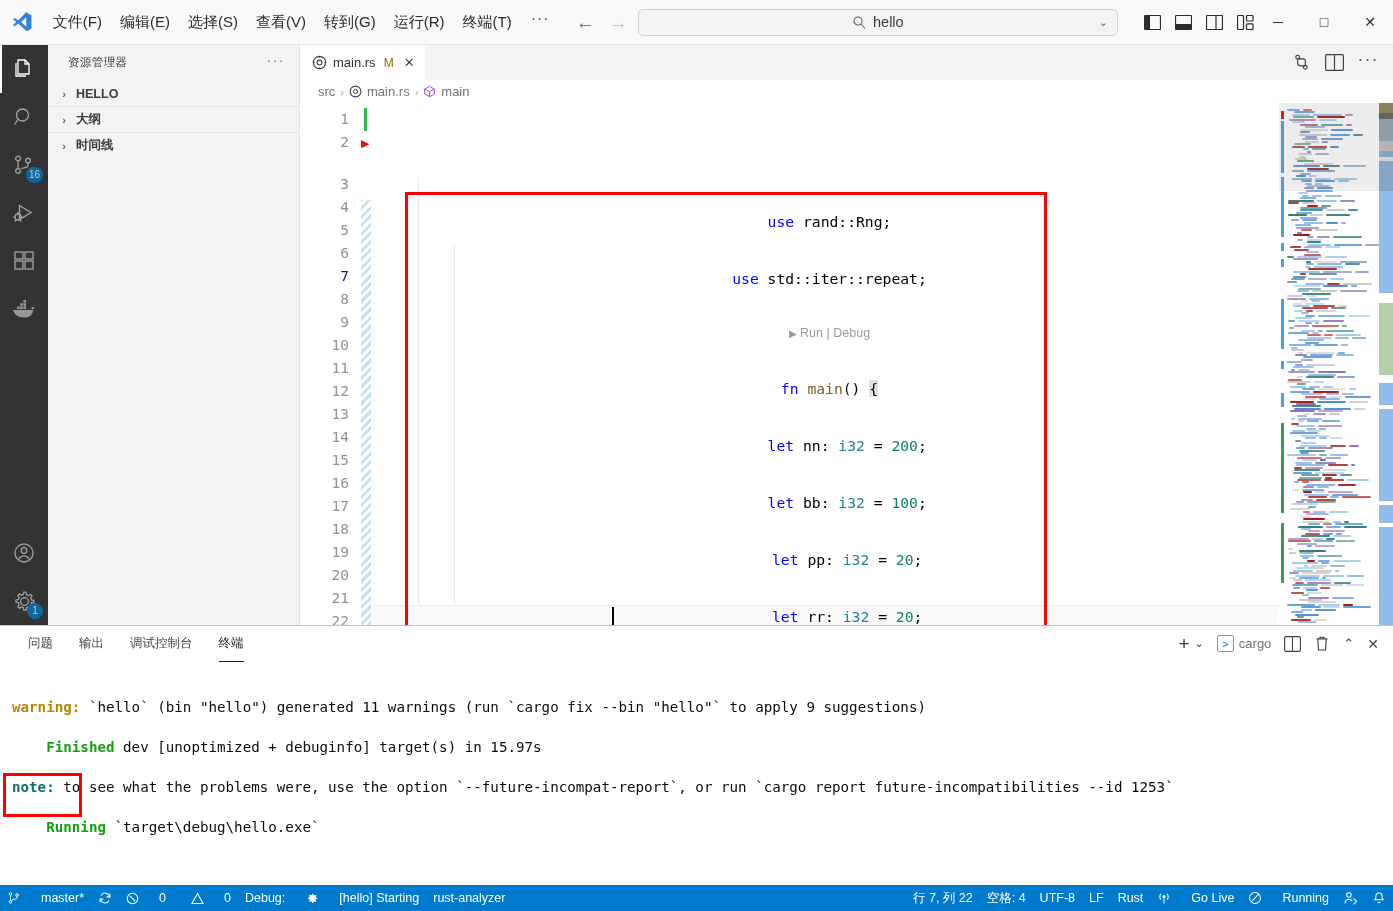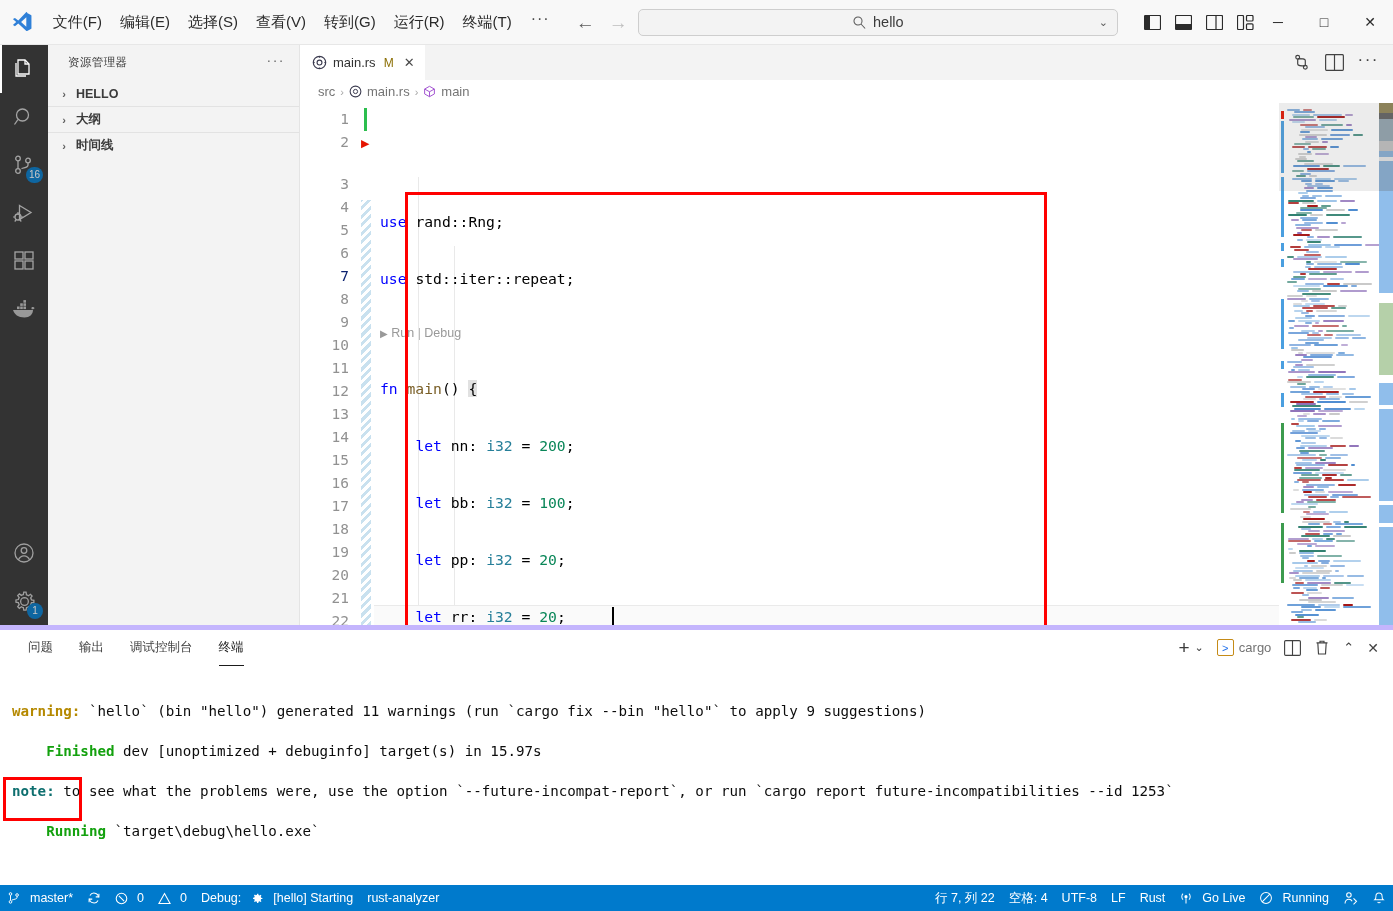--- a/index.html
+++ b/index.html
@@ -120,21 +120,21 @@
     width: 58px; flex: 0 0 58px; padding-top: 5px; text-align: right;
     font-family: "DejaVu Sans Mono", monospace; font-size: 14.5px; color: #919191;
     position: relative;
   }
   .gutter .ln { height: 23px; line-height: 23px; padding-right: 9px; }
   .gutter .ln.hl { color: #0b216f; }
   .deco-col { width: 16px; flex: 0 0 16px; position: relative; padding-top: 5px; }
   .code {
     flex: 1; min-width: 0; position: relative; padding-top: 5px;
     font-family: "DejaVu Sans Mono", monospace; font-size: 14.7px;
-    white-space: pre; overflow: hidden;
+    white-space: pre; overflow: hidden; text-align: center;
   }
   .cl { height: 23px; line-height: 23px; padding-left: 6px; position: relative; }
   .cl.cur { background: #fafafa; box-shadow: inset 0 1px 0 #eaeaea, inset 0 -1px 0 #eaeaea; }
   .kw { color: #0000ff; }
   .ty { color: #267f99; }
   .num { color: #098658; }
   .fn { color: #795e26; }
   .pl { color: #000000; }
   .codelens { height: 19px; line-height: 19px; font-size: 12.5px; color: #999; padding-left: 6px; font-family: "Liberation Sans", sans-serif; }
   .codelens .lk { color: #999; }
@@ -157,21 +157,21 @@
   }
   .ov-mark { position: absolute; right: 0; width: 14px; }
   .sb-thumb { position: absolute; left: 0; width: 14px; background: rgba(100,100,100,.28); }
 
   
   .annot {
     position: absolute; border: 3px solid #ff0000; pointer-events: none; z-index: 25;
   }
 
   
-  .panel { flex: 0 0 260px; height: 260px; background: #ffffff; border-top: 5px solid #c4b5fd; display: flex; flex-direction: column; }
+  .panel { flex: 0 0 260px; height: 260px; background: #ffffff; border-top: 1px solid #c4b5fd; display: flex; flex-direction: column; }
   .panel-head { height: 35px; flex: 0 0 35px; display: flex; align-items: center; padding-left: 28px; }
   .p-tab { font-size: 12.5px; color: #424242; margin-right: 26px; position: relative; padding: 7px 0; cursor: pointer; }
   .p-tab.active { color: #1b1b1b; }
   .p-tab.active::after { content: ''; position: absolute; left: 0; right: 0; bottom: -3px; height: 1.5px; background: #1b1b1b; }
   .panel-actions { margin-left: auto; display: flex; align-items: center; gap: 13px; padding-right: 14px; color: #424242; }
   .pa { display: flex; align-items: center; gap: 4px; font-size: 13px; color: #3b3b3b; }
   .term-sel { display: flex; align-items: center; gap: 5px; }
   .term-sel .tsbox { width: 17px; height: 17px; border: 1px solid #c58b17; border-radius: 2px; color: #1f6feb; font-size: 11px; display: flex; align-items: center; justify-content: center; }
   .panel-body {
     flex: 1; min-height: 0; padding: 16px 0 0 6px; overflow: hidden;
@@ -181,21 +181,21 @@
   .t-warn { color: #b58900; font-weight: bold; }
   .t-green { color: #13a10e; font-weight: bold; }
   .t-note { color: #0e6f6f; font-weight: bold; }
   .t-line { padding-left: 6px; }
 
   
   .statusbar {
     height: 26px; flex: 0 0 26px; background: #007acc; color: #fff;
     display: flex; align-items: center; font-size: 12.5px;
   }
-  .st { display: flex; align-items: center; gap: 9px; padding: 0 7px; height: 26px; white-space: nowrap; }
+  .st { display: flex; align-items: center; gap: 20px; padding: 0 7px; height: 26px; white-space: nowrap; }
   .st-right { margin-left: auto; display: flex; align-items: center; }
   svg { display: block; }
 </style>
 </head>
 <body>
 
 <div class="app">
 
   <div class="titlebar">
     <div class="vscode-logo">

